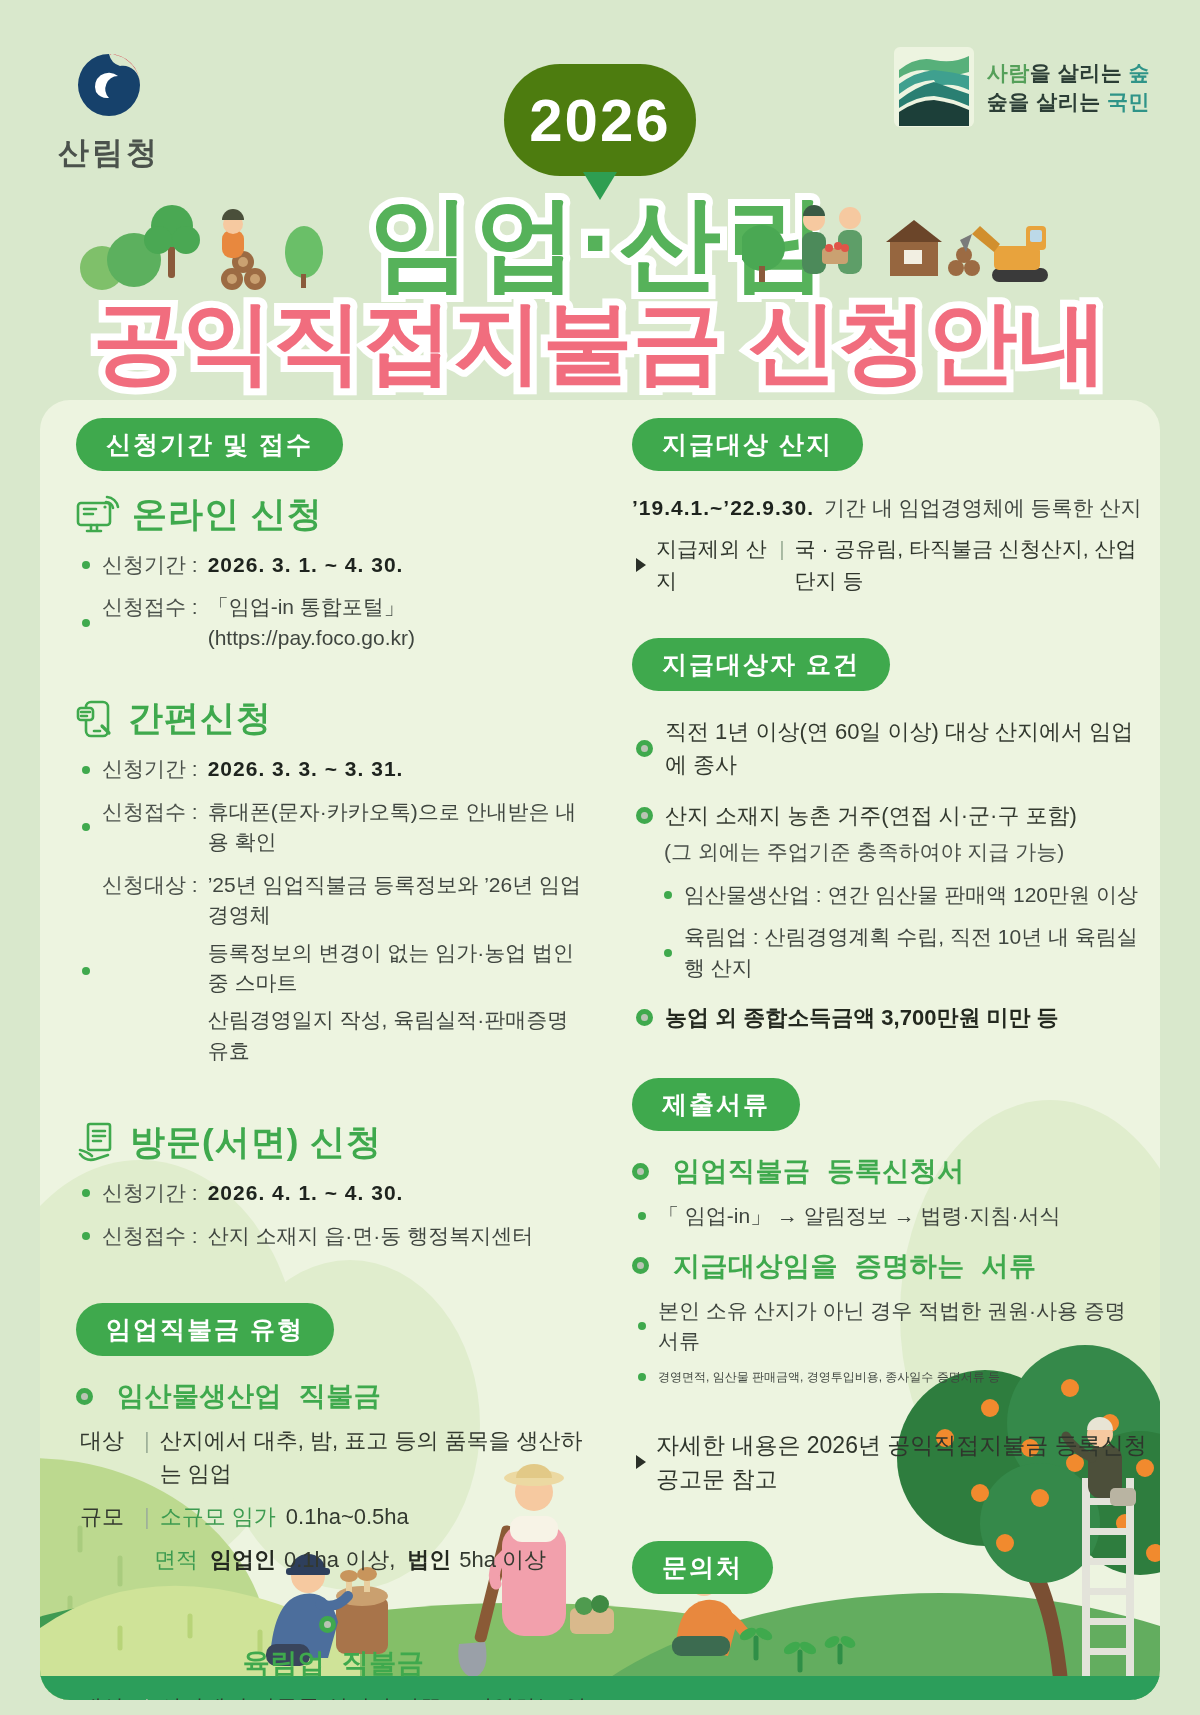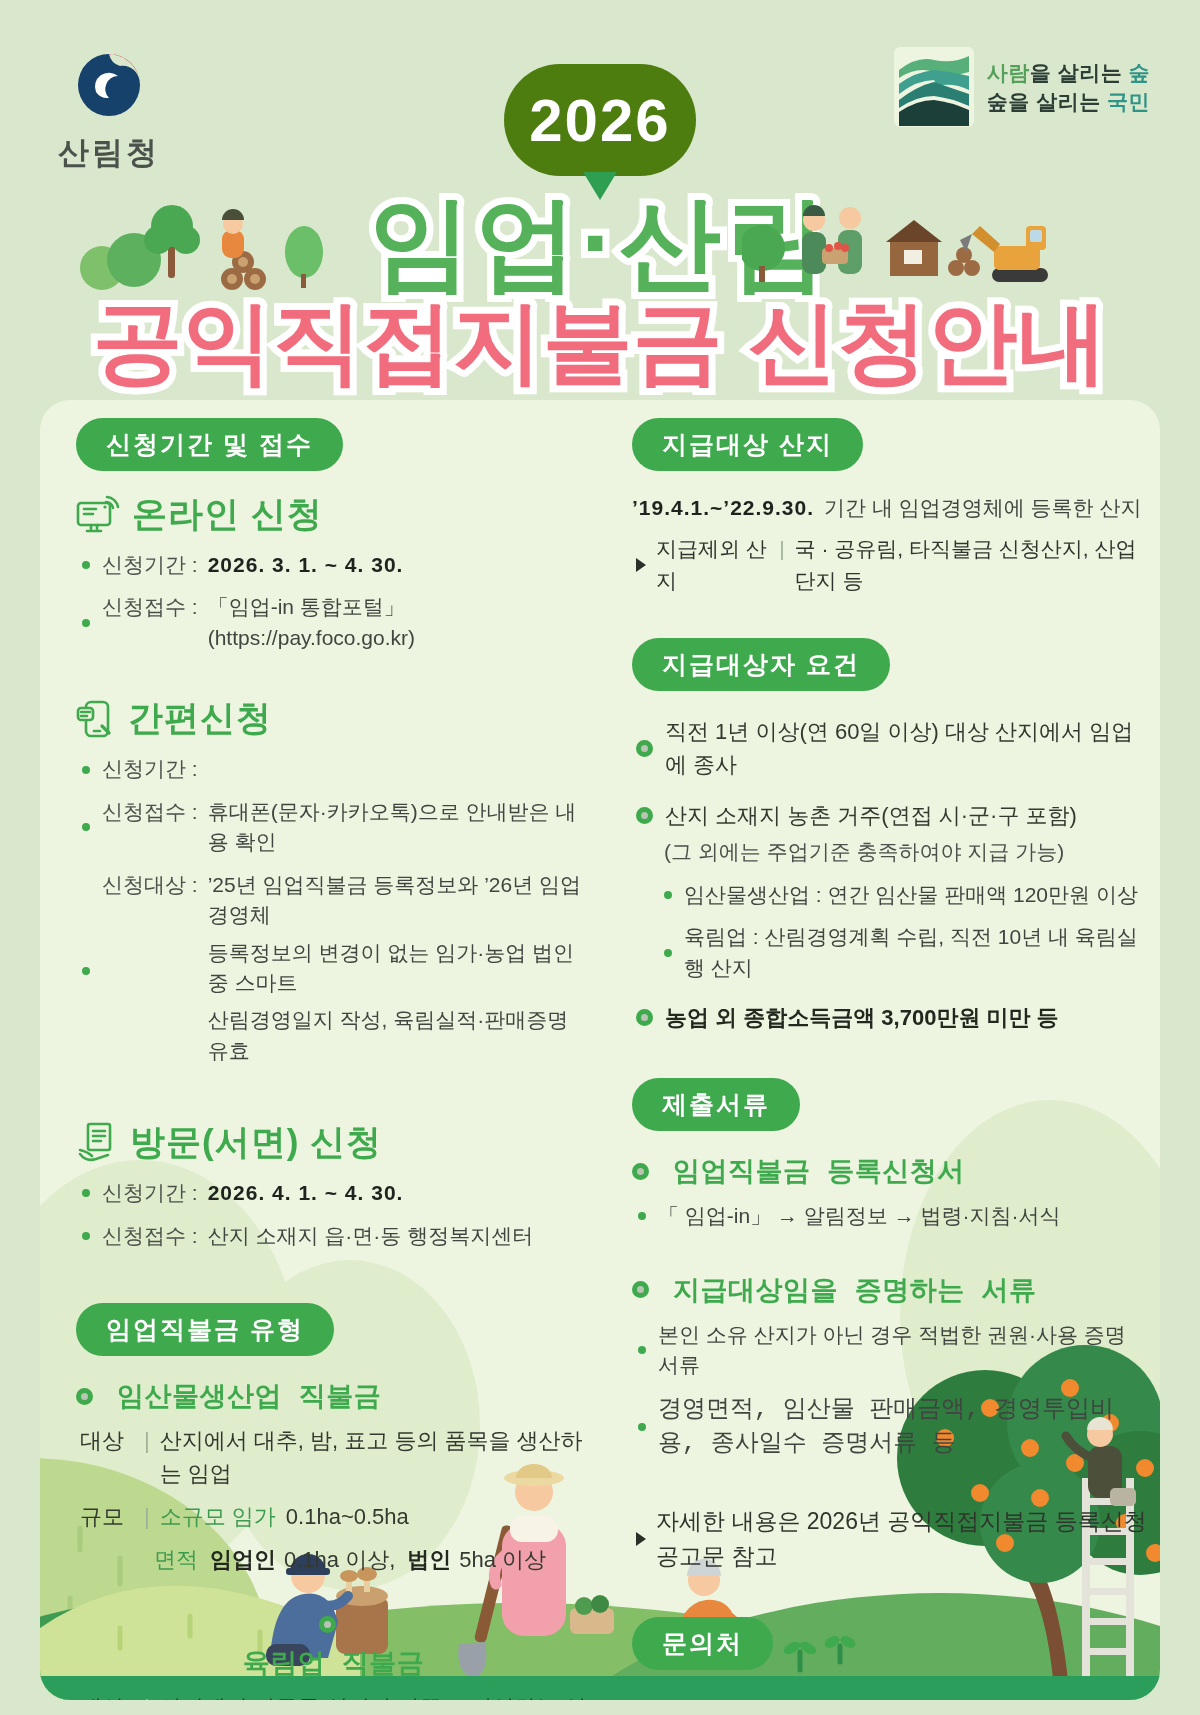--- a/index.html
+++ b/index.html
@@ -207,20 +207,21 @@
         <path d="M18 33 h6"></path>
         <rect x="2" y="10" width="15" height="12" rx="3" fill="#edf4e0"></rect>
         <path d="M5 14 h9 M5 18 h6"></path>
         <path d="M26 28 l7 7" stroke-width="3.2"></path>
       </svg>
       <span class="txt">간편신청</span>
     </div>
     <div class="row">
       <span class="dot"></span>
       <span class="lbl">신청기간 :</span>
+      <span class="big-val">2026. 3. 3. ~ 3. 31.</span>
     </div>
     <div class="row">
       <span class="dot"></span>
       <span class="lbl">신청접수 :</span>
       <span>휴대폰(문자·카카오톡)으로 안내받은 내용 확인</span>
     </div>
     <div class="row">
       <span class="dot"></span>
       <span class="lbl">신청대상 :</span>
       <span class="multi">
@@ -339,31 +340,31 @@
 
     <div class="sub-head" style="margin-top:22px;">
       <span class="ring"></span>
       <span class="green-head">임업직불금 등록신청서</span>
     </div>
     <div class="row">
       <span class="dot"></span>
       <span>「 임업-in」  →  알림정보  →  법령·지침·서식</span>
     </div>
 
-    <div class="sub-head" style="margin-top:40px;gap:12px;">
+    <div class="sub-head" style="margin-top:16px;gap:12px;">
       <span class="ring"></span>
       <span class="green-head">지급대상임을 증명하는 서류</span>
     </div>
     <div class="row">
       <span class="dot"></span>
       <span>본인 소유 산지가 아닌 경우 적법한 권원·사용 증명 서류</span>
     </div>
     <div class="row">
       <span class="dot"></span>
-      <span style="font-size:24px;font-family:Liberation Mono, monospace;">경영면적, 임산물 판매금액, 경영투입비용, 종사일수 증명서류 등</span>
+      <span style="font-size:12px;">경영면적, 임산물 판매금액, 경영투입비용, 종사일수 증명서류 등</span>
     </div>
 
     <div class="spec note-row" style="margin-top:42px; font-size:23px;">
       <span class="tri"></span>
       <span>자세한 내용은 2026년 공익직접지불금 등록신청 공고문 참고</span>
     </div>
 
     <div style="margin-top:44px;">
       <span class="badge">문의처</span>
     </div>

